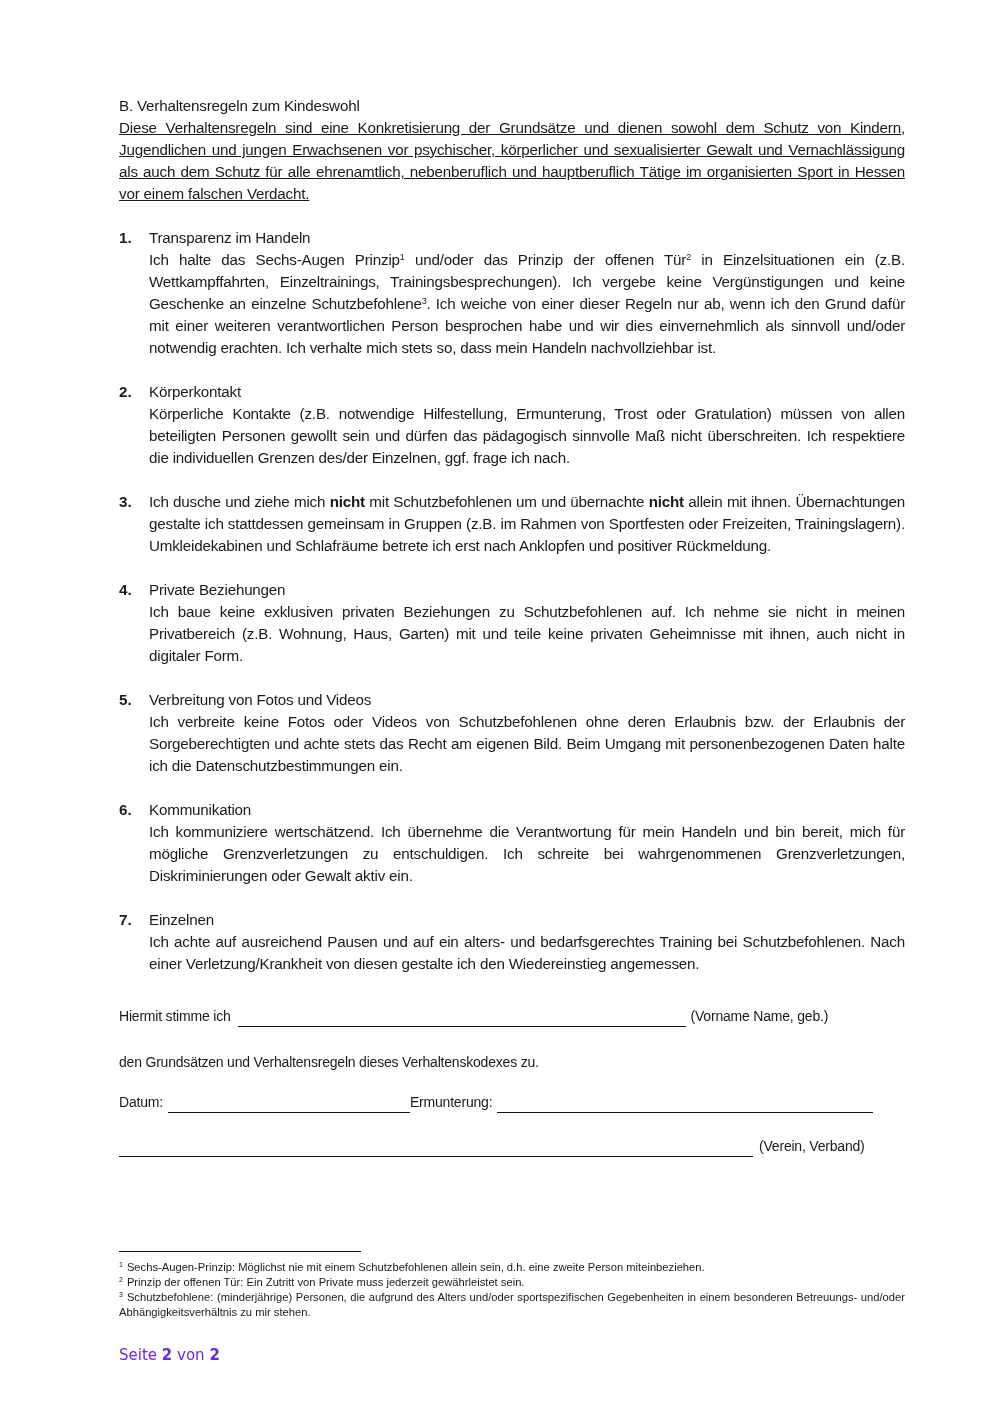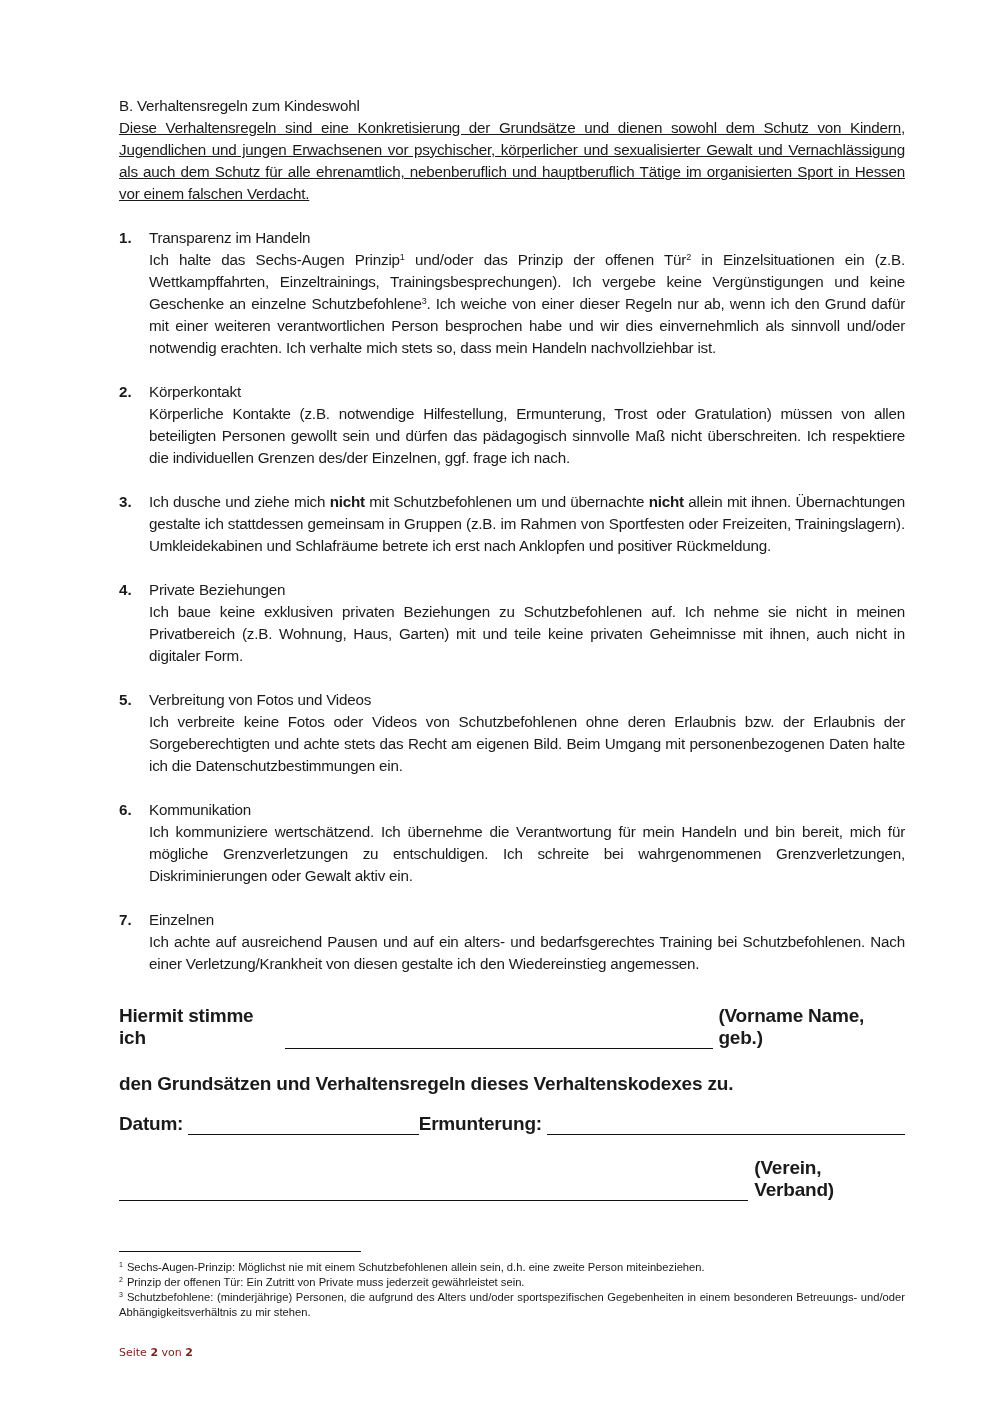--- a/index.html
+++ b/index.html
@@ -6,27 +6,27 @@
   body { width: 1000px; height: 1414px; position: relative; overflow: hidden;
          font-family: "Liberation Sans", sans-serif; color: #1a1a1a; }
   .page { position: absolute; left: 119px; top: 95px; width: 786px; }
   .h { font-weight: normal; font-size: 15.2px; line-height: 22px; letter-spacing: -0.2px; }
   .p { font-size: 15.2px; line-height: 22px; text-align: justify; letter-spacing: -0.2px; }
   .intro { margin-bottom: 22px; text-decoration: underline; }
   .item { position: relative; padding-left: 30px; margin-bottom: 22px; }
   .item .num { position: absolute; left: 0; top: 0; font-weight: bold; font-size: 15.2px; line-height: 22px; }
   sup { font-size: 9px; line-height: 0; vertical-align: 5px; }
   b.inline { font-weight: bold; }
-  .sig { font-weight: bold; font-size: 19px; line-height: 22px; letter-spacing: -0.2px; position: relative; }
+  .sig { font-weight: normal; font-size: 14px; line-height: 22px; letter-spacing: -0.2px; position: relative; }
   .line { display: inline-block; border-bottom: 1.5px solid #111; height: 16px; vertical-align: bottom; }
   .sig-row { display: flex; align-items: flex-end; }
   .fn-rule { position: absolute; left: 119px; top: 1251px; width: 242px; border-top: 1.5px solid #111; }
   .footnotes { position: absolute; left: 119px; top: 1260px; width: 786px; font-size: 11.2px; line-height: 15px; text-align: justify; }
   .footnotes sup { font-size: 7px; vertical-align: 4px; margin-right: 4px; }
-  .pager { position: absolute; left: 119px; top: 1346px; font-family: "DejaVu Sans", sans-serif; font-size: 11px; color: #7f1d1d; }
+  .pager { position: absolute; left: 119px; top: 1346px; font-family: "DejaVu Sans", sans-serif; font-size: 15px; color: #6d28d9; }
   .pager b { font-weight: bold; }
 </style>
 </head>
 <body>
 
 <div class="page">
   <div class="h">B. Verhaltensregeln zum Kindeswohl</div>
   <div class="p intro">Diese Verhaltensregeln sind eine Konkretisierung der Grundsätze und dienen sowohl dem Schutz von Kindern, Jugendlichen und jungen Erwachsenen vor psychischer, körperlicher und sexualisierter Gewalt und Vernachlässigung als auch dem Schutz für alle ehrenamtlich, nebenberuflich und hauptberuflich Tätige im organisierten Sport in Hessen vor einem falschen Verdacht.</div>
 
   <div class="item">

